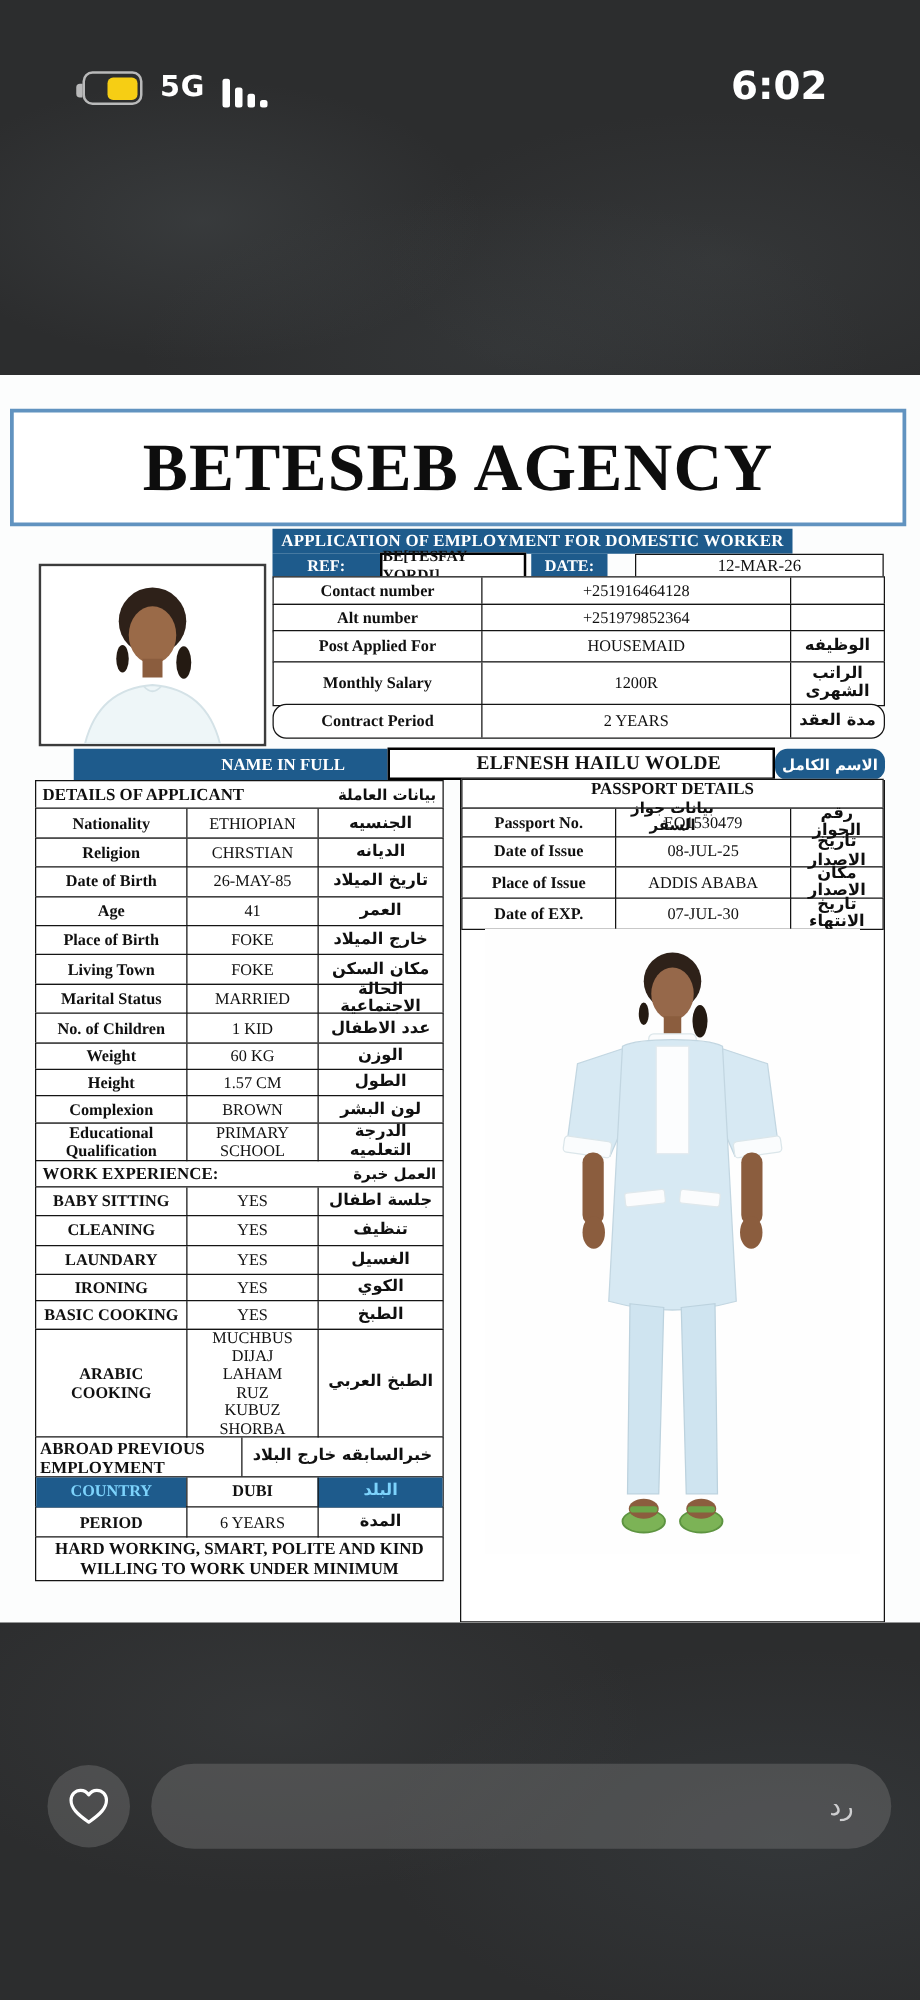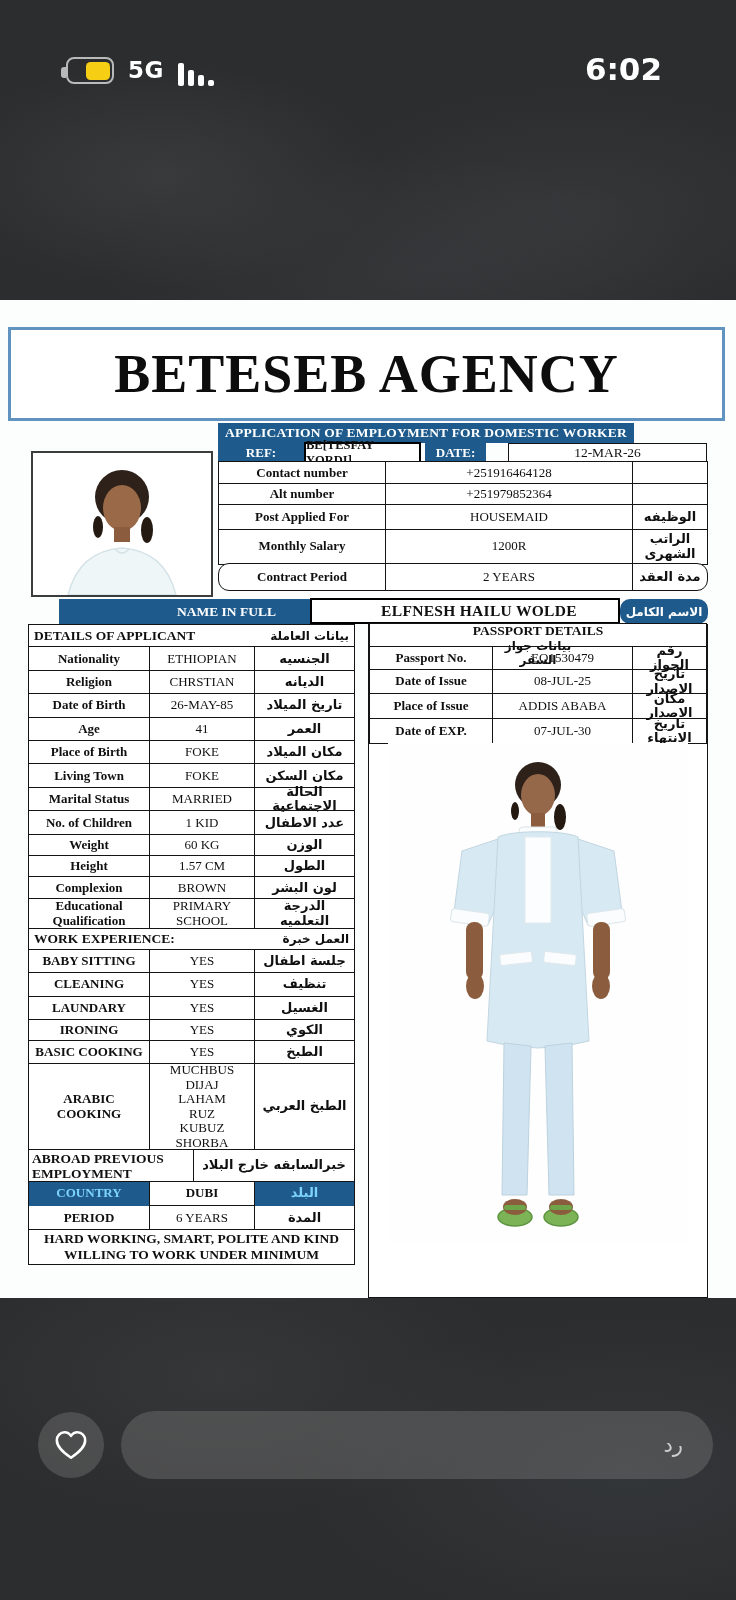--- a/index.html
+++ b/index.html
@@ -228,21 +228,21 @@
         
           <div class="row">
             <div class="c1 lbl">Age</div>
             <div class="c2 val">41</div>
             <div class="c3 arc">العمر</div>
           </div>
         
           <div class="row">
             <div class="c1 lbl">Place of Birth</div>
             <div class="c2 val">FOKE</div>
-            <div class="c3 arc">مكان الميلاد</div>
+            <div class="c3 arc">خارج الميلاد</div>
           </div>
         
           <div class="row">
             <div class="c1 lbl">Living Town</div>
             <div class="c2 val">FOKE</div>
             <div class="c3 arc">مكان السكن</div>
           </div>
         
           <div class="row">
             <div class="c1 lbl">Marital Status</div>

